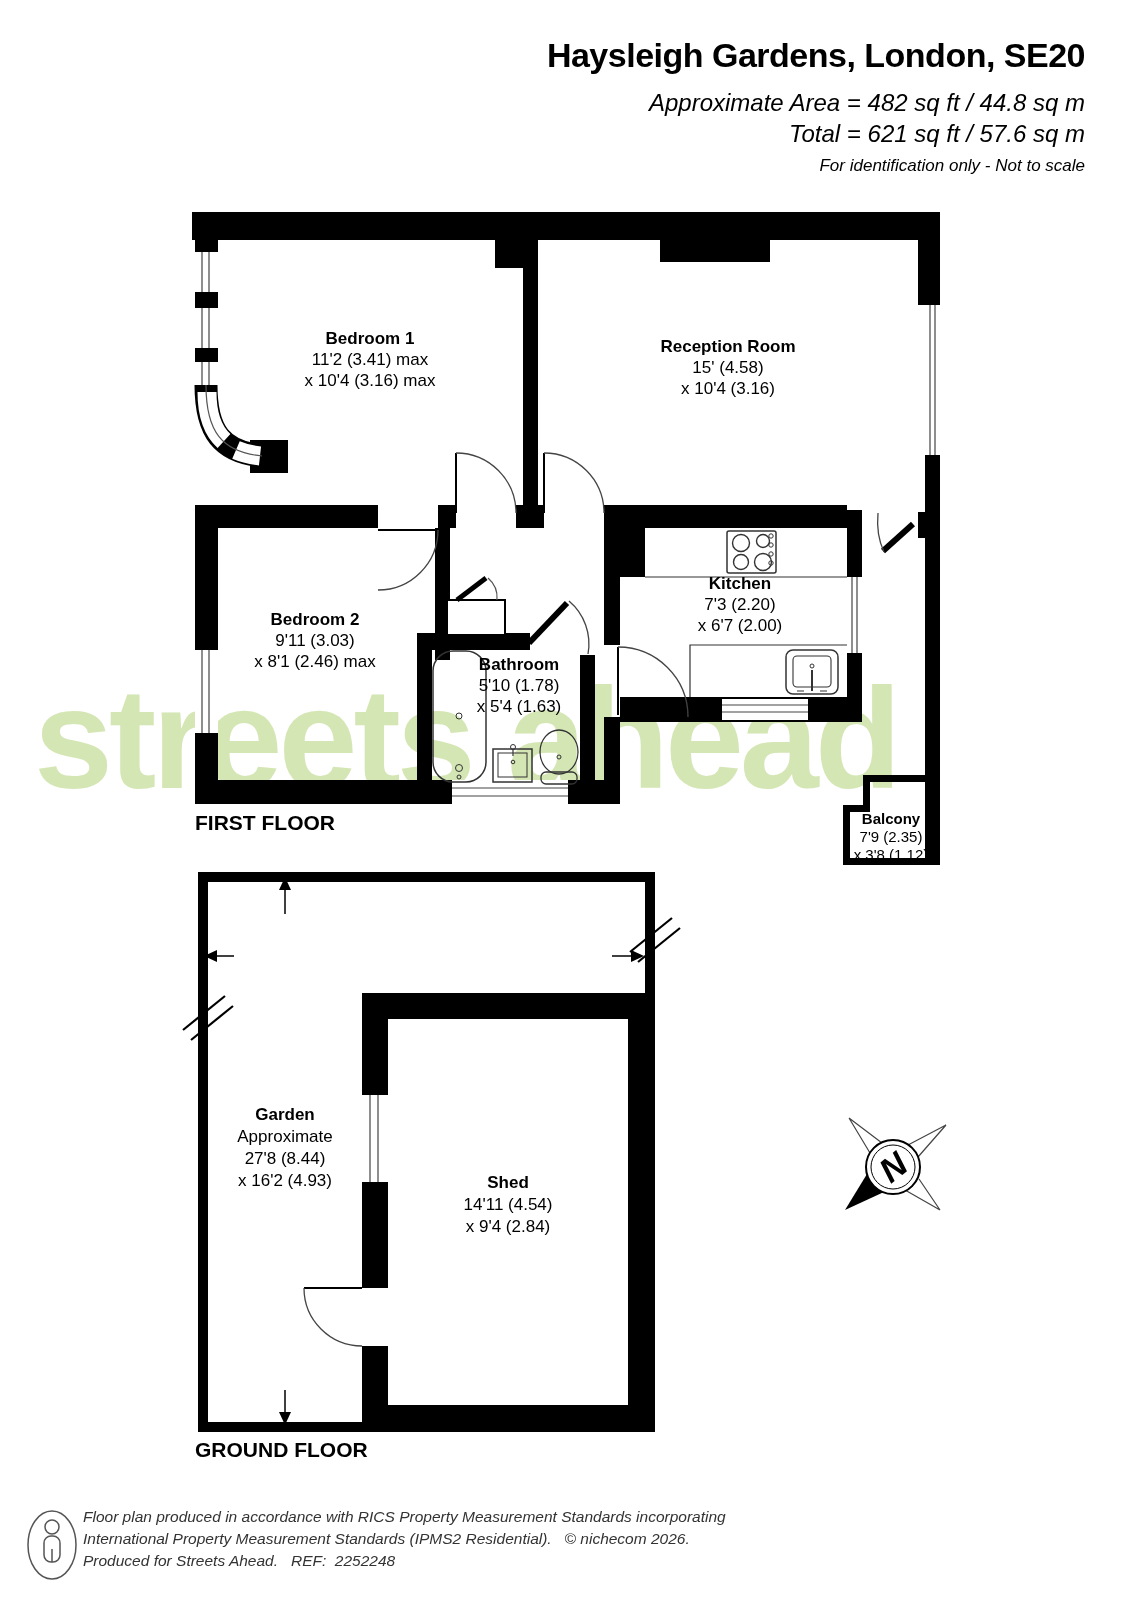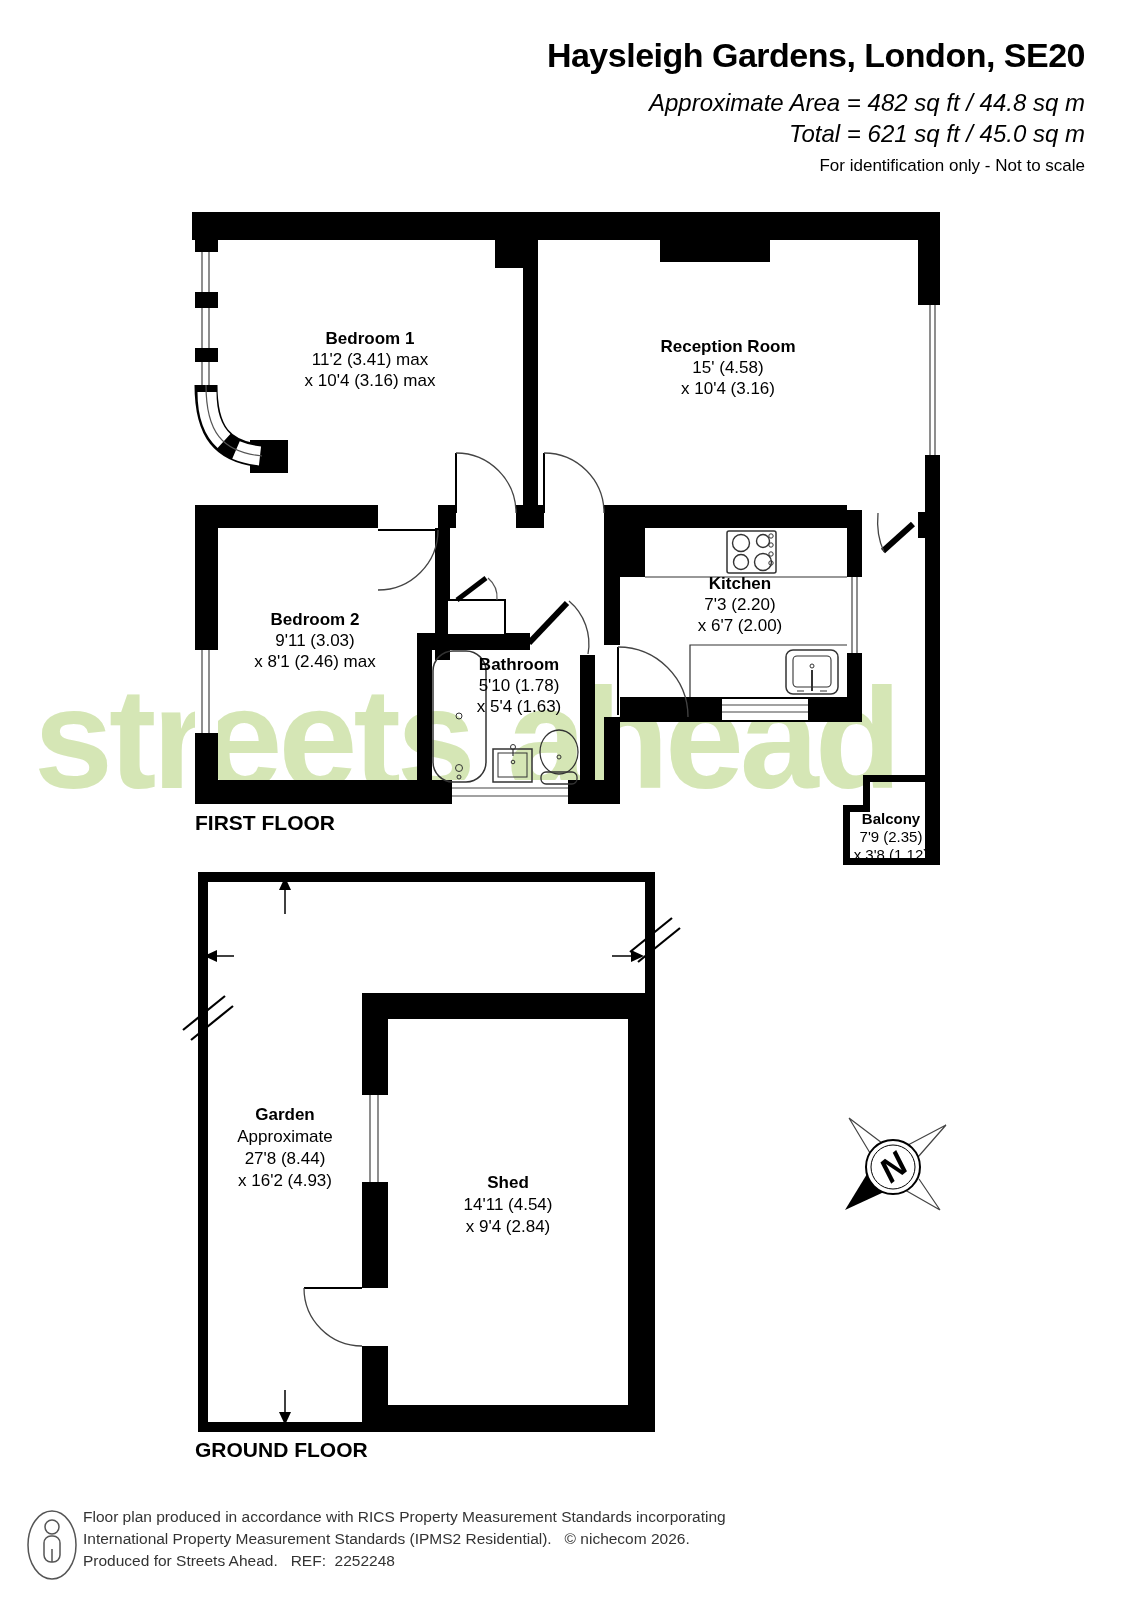--- a/index.html
+++ b/index.html
@@ -2,46 +2,46 @@
 <html><head>
 <meta charset="utf-8">
 <style>
   html,body{margin:0;padding:0;background:#ffffff;}
   #page{position:relative;width:1131px;height:1599px;background:#fff;overflow:hidden;
         font-family:"Liberation Sans",sans-serif;}
   
   #header{position:absolute;top:36px;left:0;right:46px;text-align:right;color:#000;}
   #header .title{font-size:34px;font-weight:bold;letter-spacing:-0.5px;margin:0 0 14px 0;}
   #header .area-line{font-size:24px;margin:3px 0;font-style:italic;}
-  #header .disclaimer{font-size:17px;margin-top:8px;}
+  #header .disclaimer{font-size:17px;margin-top:8px;font-style:italic;}
   
   #watermark{position:absolute;top:668px;left:34px;font-size:142px;font-weight:bold;
              letter-spacing:-4px;white-space:nowrap;line-height:1;z-index:1;}
   
   #plan{position:absolute;left:0;top:0;z-index:2;}
   svg text{font-family:"Liberation Sans",sans-serif;fill:#000;}
   .room-name{font-size:17px;font-weight:bold;}
   .room-dim{font-size:17px;}
   .room-name-sm{font-size:15px;font-weight:bold;}
   .room-dim-sm{font-size:15px;}
   .floor-label{font-size:21px;font-weight:bold;}
   .compass-n{font-size:34px;font-weight:bold;font-style:italic;}
   
   #footer{position:absolute;left:83px;top:1506px;z-index:2;color:#333;}
-  #footer .f-line{font-size:15.5px;line-height:22px;white-space:pre-wrap;}
+  #footer .f-line{font-size:15.5px;line-height:22px;white-space:pre-wrap;font-style:italic;}
 </style>
 </head>
 <body>
 
 <div id="page">
 
   <div id="header">
     <div class="title">Haysleigh Gardens, London, SE20</div>
     <div class="area-line">Approximate Area = 482 sq ft / 44.8 sq m</div>
-    <div class="area-line">Total = 621 sq ft / 45.0 sq m</div>
+    <div class="area-line">Total = 621 sq ft / 57.6 sq m</div>
     <div class="disclaimer">For identification only - Not to scale</div>
   </div>
 
   <div id="watermark" style="color:#d5e6b5;">streets ahead</div>
 
   <svg id="plan" width="1131" height="1599" viewBox="0 0 1131 1599">
 
     <g fill="#000">
       <rect x="192" y="212" width="748" height="28"></rect>
       <rect x="495" y="240" width="42" height="28"></rect>

